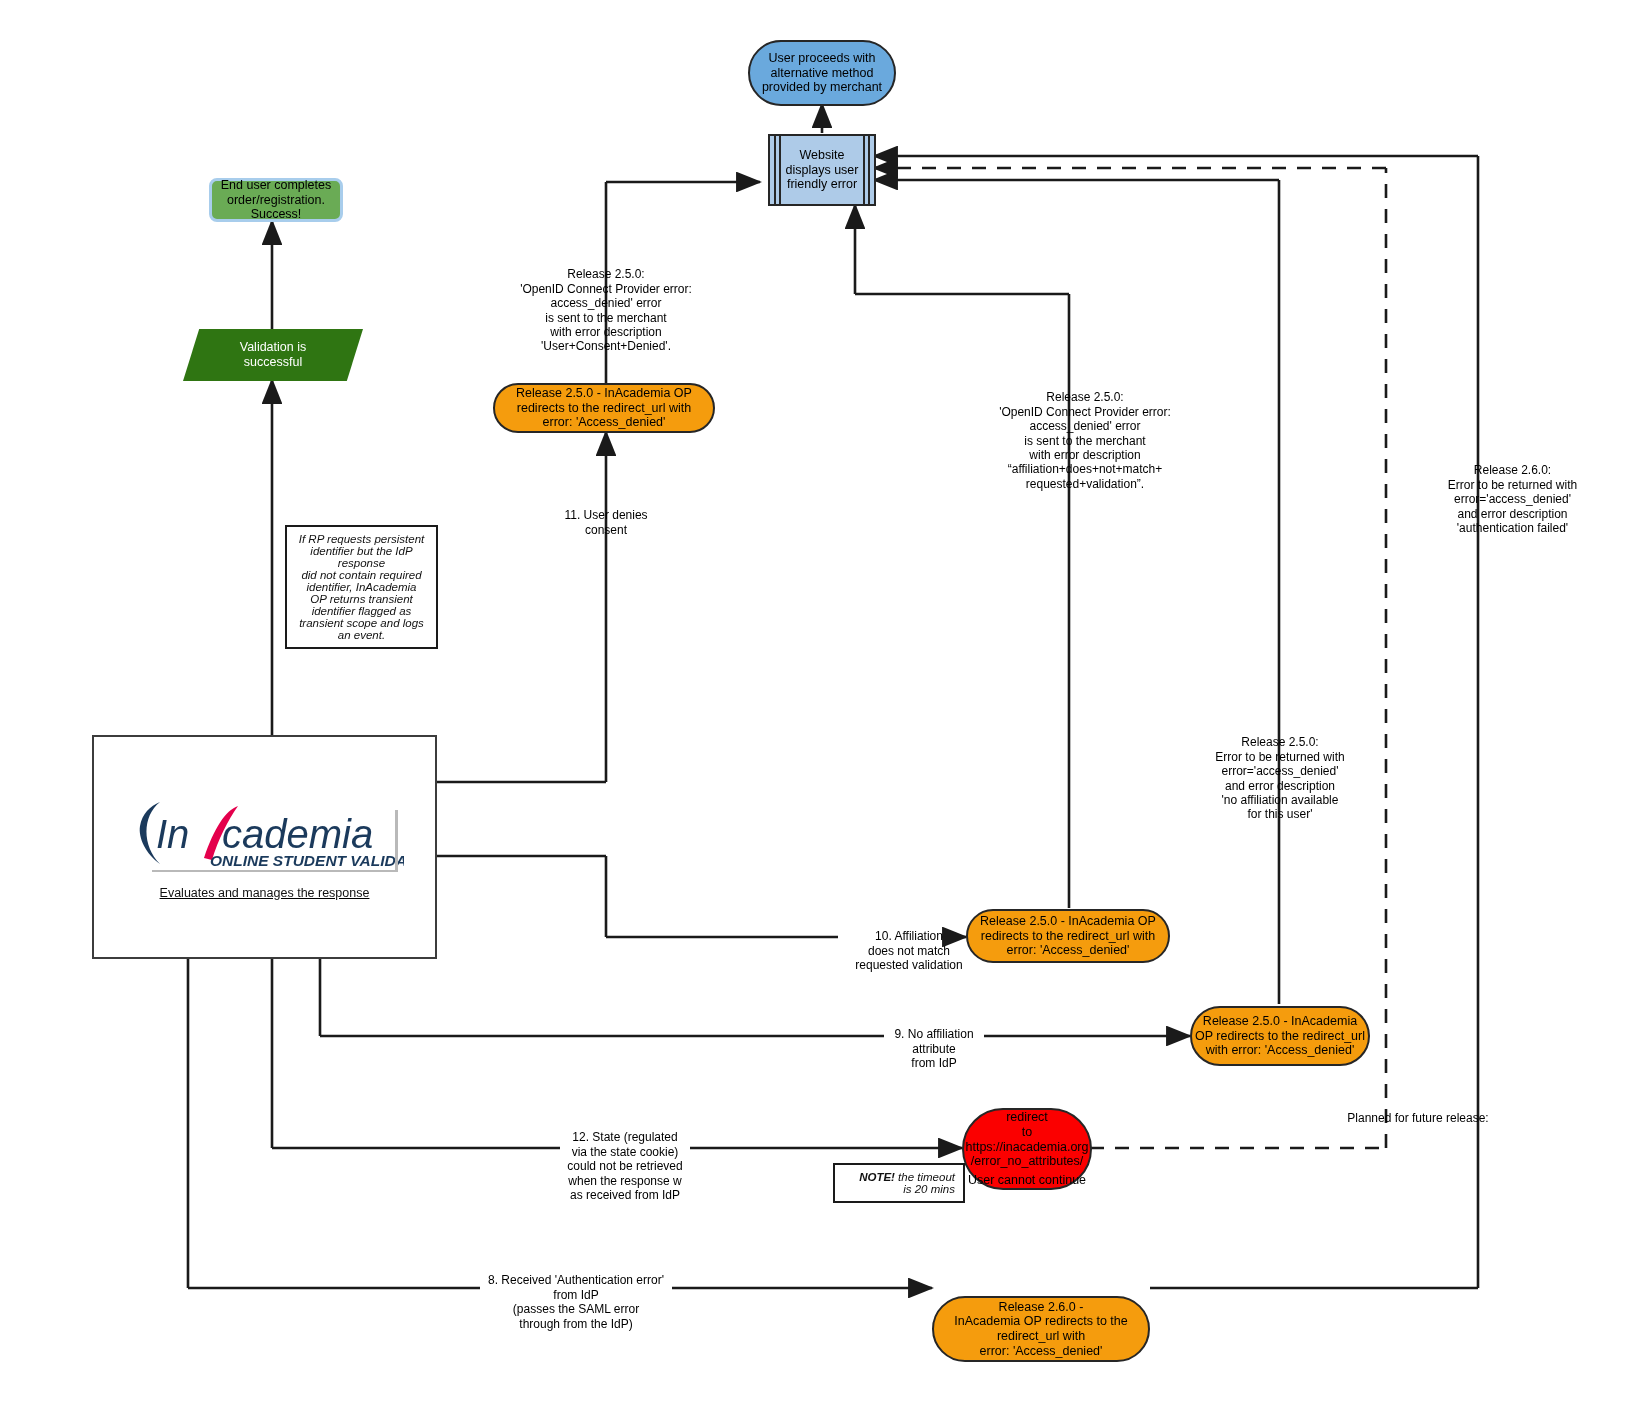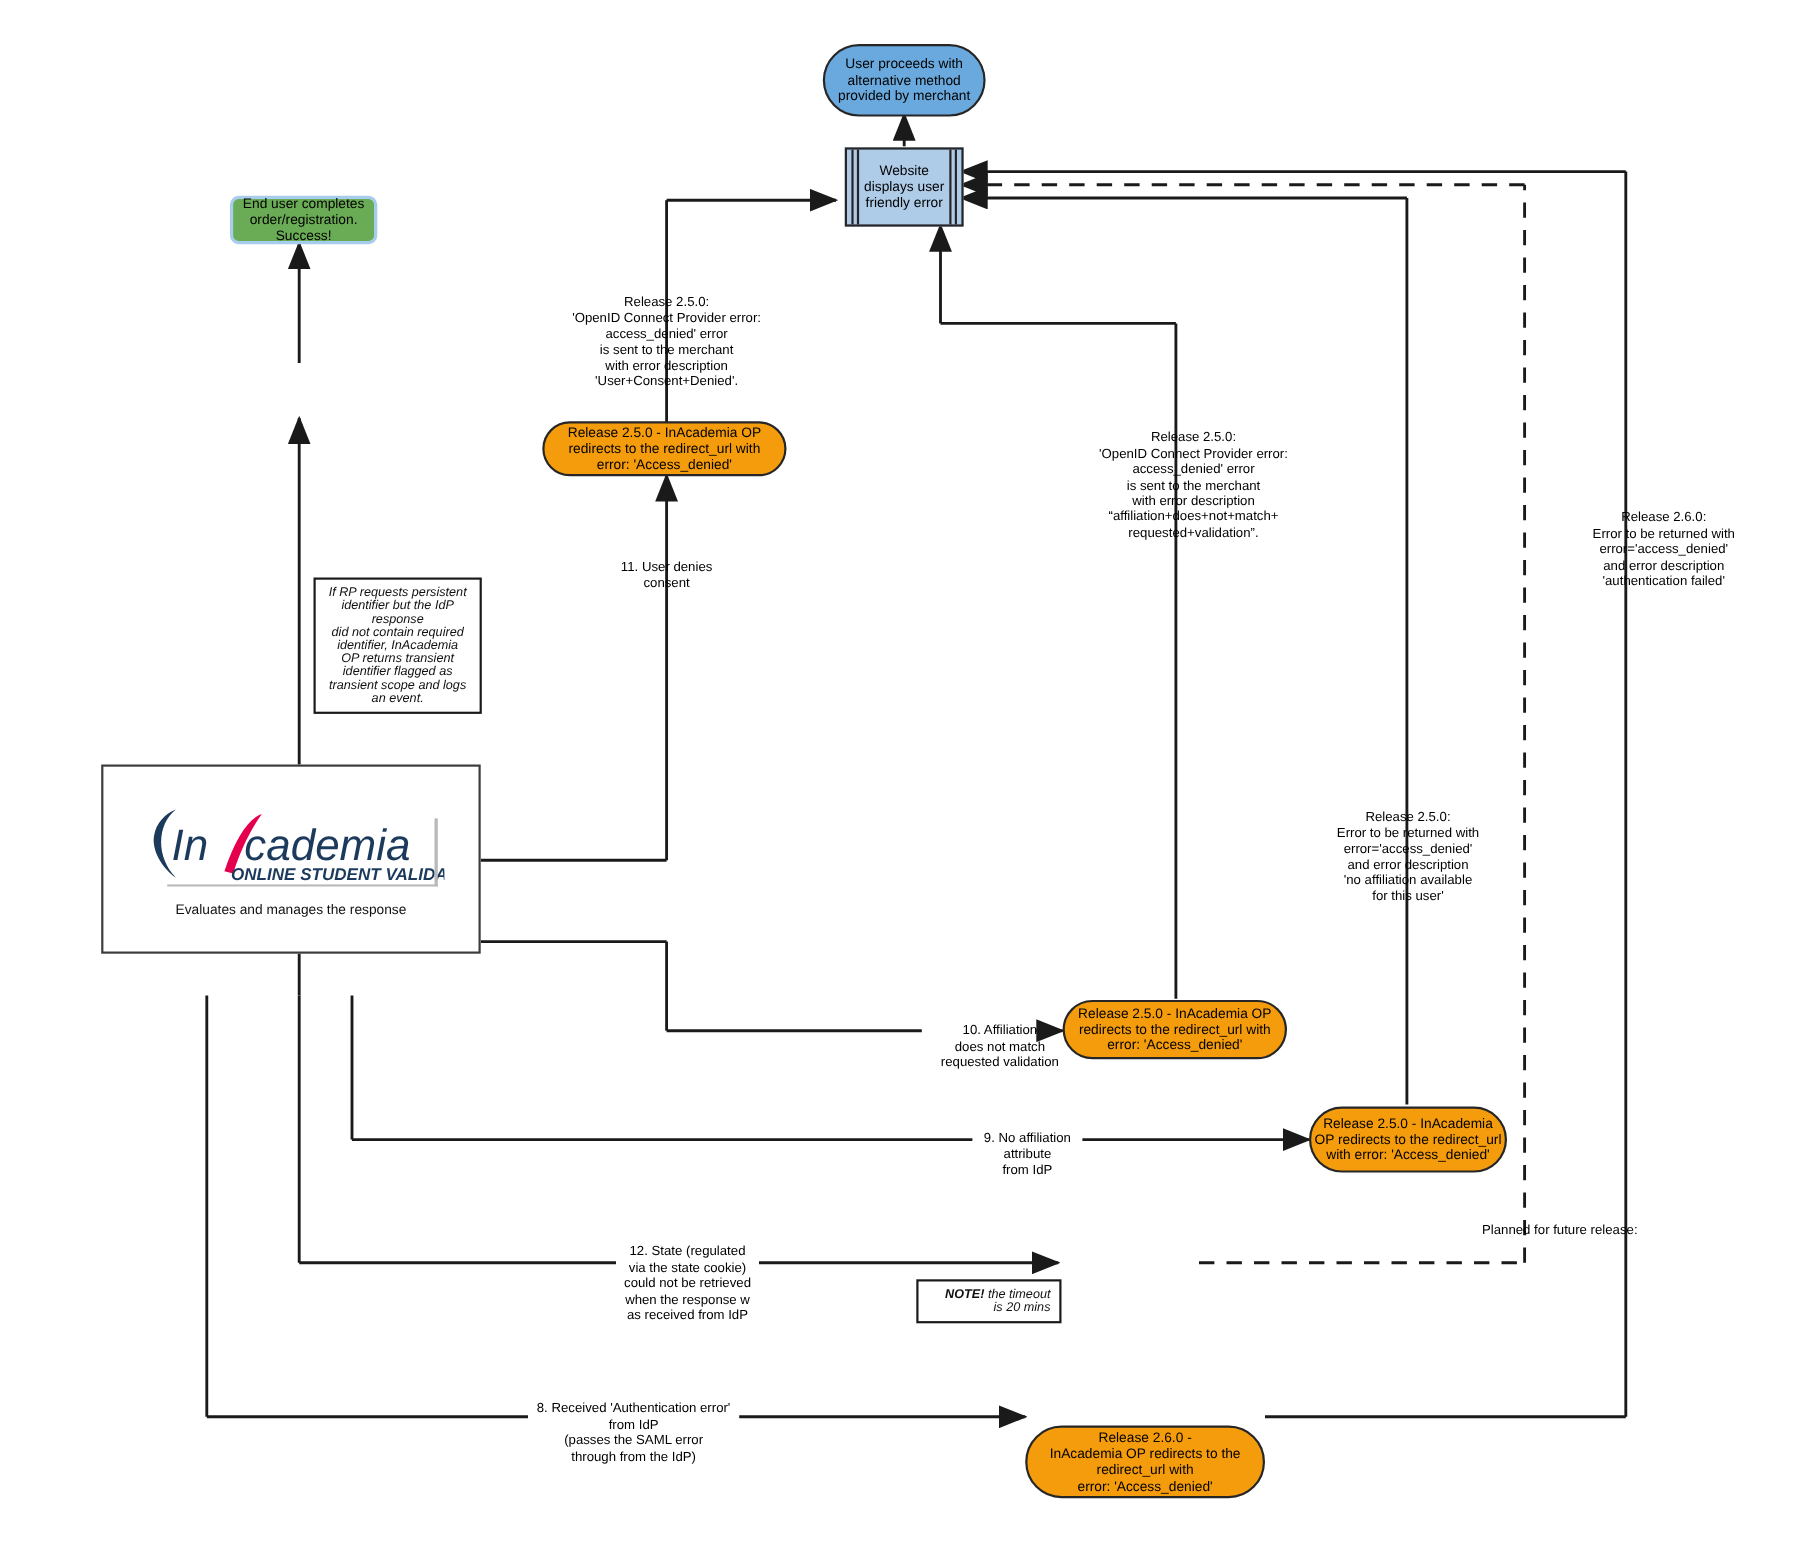--- a/index.html
+++ b/index.html
@@ -114,48 +114,59 @@
 displays user
 friendly error</span>
   </div>
 
   <div class="node n-green" style="left:209px;top:178px;width:134px;height:44px;">
     <span style="white-space:pre-line">End user completes
 order/registration.
 Success!</span>
   </div>
 
+  <div class="node n-para" style="left:183px;top:329px;width:180px;height:52px;">
+    <span class="txt" style="white-space:pre-line">Validation is
+successful</span>
+  </div>
 
   <div class="node n-orange" style="left:493px;top:383px;width:222px;height:50px;">
     <span style="white-space:pre-line">Release 2.5.0 - InAcademia OP
 redirects to  the redirect_url with
 error: 'Access_denied'</span>
   </div>
 
   <div class="node n-orange" style="left:966px;top:909px;width:204px;height:54px;">
     <span style="white-space:pre-line">Release 2.5.0 - InAcademia OP
 redirects to  the redirect_url with
 error: 'Access_denied'</span>
   </div>
 
   <div class="node n-orange" style="left:1190px;top:1006px;width:180px;height:60px;">
     <span style="white-space:pre-line">Release 2.5.0 - InAcademia
 OP redirects to  the redirect_url
 with error: 'Access_denied'</span>
   </div>
 
+  <div class="node n-red" style="left:962px;top:1108px;width:130px;height:82px;">
+    <span style="white-space:pre-line">redirect
+to https://inacademia.org
+/error_no_attributes/</span>
+    <span class="sp"></span>
+    <span style="white-space:pre-line">User cannot continue</span>
+  </div>
 
   <div class="node n-orange" style="left:932px;top:1296px;width:218px;height:66px;">
     <span style="white-space:pre-line">Release 2.6.0 -
 InAcademia OP redirects to  the
 redirect_url with
 error: 'Access_denied'</span>
   </div>
 
-  <div class="node n-panel" style="left:92px;top:695px;width:345px;height:172px;">
+  <div class="node n-panel" style="left:92px;top:735px;width:345px;height:224px;text-decoration:underline;">
     <div class="logo-wrap">
       <div class="logo-box">
         <svg viewBox="0 0 278 78" width="278" height="78">
           <path d="M34 8 C16 22, 16 52, 34 70 C20 60, 12 44, 14 32 C16 20, 24 12, 34 8 Z" fill="#1b3a5c"></path>
           <text x="30" y="54" font-family="'Liberation Sans',sans-serif" font-size="40" font-style="italic" fill="#1b3a5c">In</text>
           <path d="M78 64 C88 34, 100 16, 112 12 C102 26, 92 46, 86 66 Z" fill="#e4004c"></path>
           <text x="96" y="54" font-family="'Liberation Sans',sans-serif" font-size="40" font-style="italic" fill="#1b3a5c">cademia</text>
           <text x="84" y="72" font-family="'Liberation Sans',sans-serif" font-size="15.5" font-weight="bold" font-style="italic" fill="#1b3a5c">ONLINE STUDENT VALIDATION</text>
           <rect x="26" y="76" width="246" height="3" fill="#b9b9b9"></rect>
           <rect x="269" y="16" width="3" height="62" fill="#b9b9b9"></rect>

